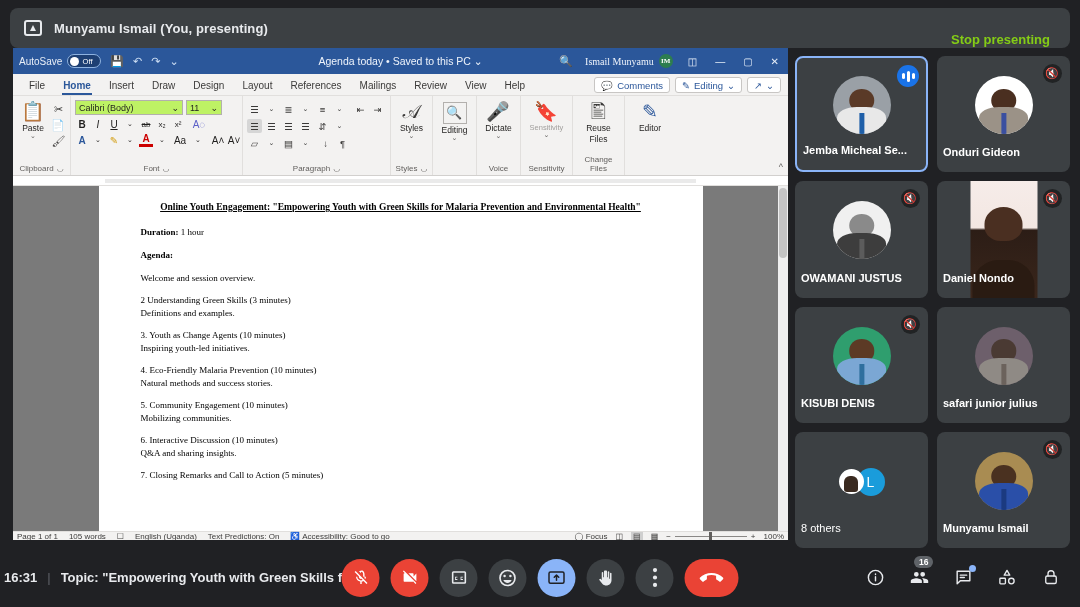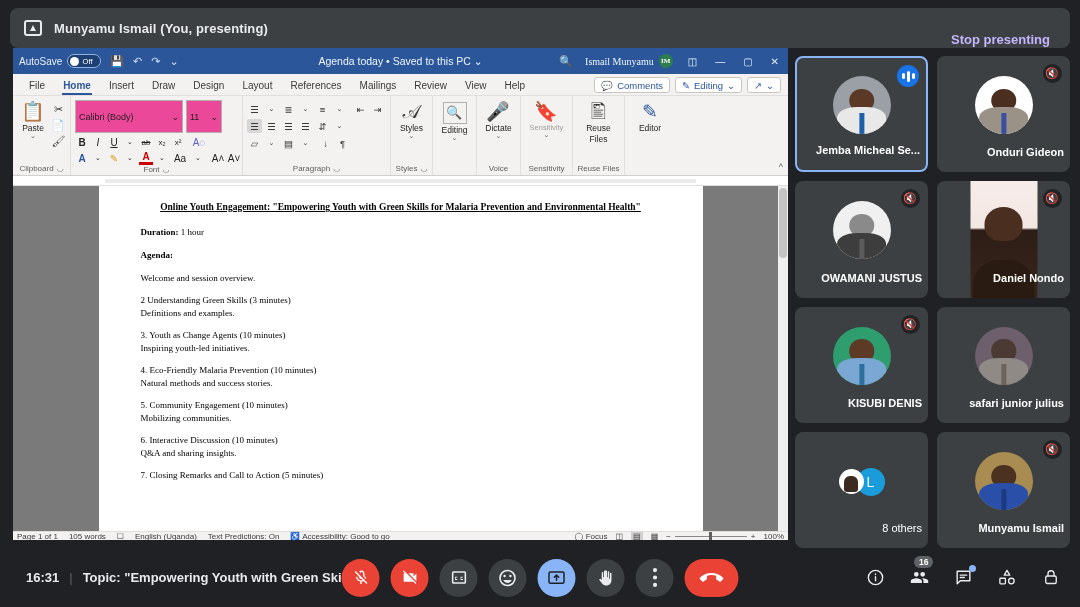--- a/index.html
+++ b/index.html
@@ -21,21 +21,21 @@
     width:18px; height:16px; border:2px solid #e8eaed; border-radius:3px;
     display:flex; align-items:center; justify-content:center; margin-right:12px;
   }
   .present-icon i {
     display:block; width:0;height:0;
     border-left:3.5px solid transparent; border-right:3.5px solid transparent;
     border-bottom:6px solid #e8eaed;
   }
   .present-text { color:#e8eaed; font-size:13px; font-weight:bold; letter-spacing:.1px; }
   .stop-presenting {
-    margin-left:auto; color:#c4b5fd; font-size:13px; font-weight:bold;
+    margin-left:auto; color:#84cc16; font-size:13px; font-weight:bold;
     cursor:pointer; padding:4px 6px; border-radius:4px;margin-top:23px;
   }
 
   
   .word-window {
     position:absolute; left:13px; top:48px; width:775px; height:492px;
     background:#ffffff; overflow:hidden;
   }
   .word-titlebar {
     height:26px; background:#2b579a; display:flex; align-items:center;
@@ -94,21 +94,21 @@
     display:flex; flex-direction:column; align-items:center; width:38px; cursor:pointer;
     font-size:8.5px; color:#201f1e; padding-top:2px;
   }
   .bigbtn .gl { font-size:19px; line-height:20px; color:#3b3a39; }
   .bigbtn .cap { margin-top:1px; }
   .bigbtn .car { font-size:7px; line-height:6px; color:#605e5c; }
   .minicol { display:flex; flex-direction:column; gap:3px; padding-top:3px; }
   .mini { font-size:11px; color:#3b3a39; cursor:pointer; width:15px; text-align:center; }
   .fontrow { display:flex; gap:3px; align-items:center; }
   .fontbox {
-    border:1px solid #b3b0ad; background:#ec4899; height:33px; font-size:9px; color:#201f1e;
+    border:1px solid #b3b0ad; background:#bef264; height:15px; font-size:9px; color:#201f1e;
     display:flex; align-items:center; padding:0 3px; justify-content:space-between;
   }
   .fmtrow { display:flex; gap:2px; align-items:center; margin-top:2px; }
   .fb { font-size:10px; width:14px; height:14px; display:flex; align-items:center; justify-content:center; color:#201f1e; cursor:pointer; }
   .para-row { display:flex; gap:2px; align-items:center; }
   .para-ic { width:15px;height:14px; display:flex;align-items:center;justify-content:center; font-size:9.5px; color:#3b3a39; cursor:pointer;}
   .ruler {
     height:10px; background:#fff; border-bottom:1px solid #e1dfdd; position:relative;
   }
   .ruler .bar { position:absolute; left:92px; right:92px; top:3px; height:4px; background:#eaeaea; }
@@ -151,21 +151,21 @@
   .tile {
     position:relative; background:#3c4043; border-radius:8px; overflow:hidden;
     display:flex; align-items:center; justify-content:center;
   }
   .tile.active { border:2px solid #8ab4f8; }
   .tile .avatar {
     width:58px; height:58px; border-radius:50%; overflow:hidden; position:relative;
     margin-bottom:18px;
   }
   .tile .tname {
-    position:absolute; left:0; right:0; bottom:14px; text-align:right;
+    position:absolute; left:0; right:0; bottom:14px; text-align:left;
     color:#fff; font-size:11px; font-weight:bold; padding:0 6px;
     white-space:nowrap; overflow:hidden; text-overflow:ellipsis;
   }
   .mic-off {
     position:absolute; right:8px; top:8px; width:19px; height:19px; border-radius:50%;
     background:rgba(0,0,0,.45); display:flex; align-items:center; justify-content:center;
     color:#fff; font-size:11px;
   }
   .speaking-badge {
     position:absolute; right:7px; top:7px; width:22px; height:22px; border-radius:50%;
@@ -214,21 +214,21 @@
   .ph .tie {
     position:absolute; left:50%; transform:translateX(-50%); bottom:0;
     width:9%; height:36%;
   }
 
   
   .bottom {
     position:absolute; left:0; bottom:0; width:1080px; height:59px;
     background:#202124; display:flex; align-items:center;
   }
-  .b-left { display:flex; align-items:center; gap:10px; padding-left:26px; width:360px;text-align:right; }
+  .b-left { display:flex; align-items:center; gap:10px; padding-left:4px; width:360px;text-align:right; }
   .b-time { color:#e8eaed; font-size:13px; font-weight:bold; }
   .b-sep { color:#5f6368; font-size:13px; }
   .b-topic {
     color:#e8eaed; font-size:13px; font-weight:bold; white-space:nowrap;
     overflow:hidden; text-overflow:ellipsis; max-width:300px;
   }
   .b-center { display:flex; align-items:center; gap:11px; position:absolute; left:50%; transform:translateX(-50%); }
   .cbtn {
     width:38px;height:38px;border-radius:50%; background:#3c4043;
     display:flex;align-items:center;justify-content:center; color:#e8eaed; cursor:pointer;
@@ -468,21 +468,21 @@
 
       <div class="rgroup" style="width:52px">
         <div class="rgroup-body" style="justify-content:center">
           <div class="bigbtn" style="width:46px">
             <span class="gl">🖺</span>
             <span class="cap">Reuse</span>
             <span class="cap">Files</span>
           </div>
         </div>
         <div class="rgroup-lbl">
-            <span>Reuse Files</span>
+            <span>Change Files</span>
           </div>
       </div>
 
       <div class="rgroup" style="width:50px;border-right:none">
         <div class="rgroup-body" style="justify-content:center">
           <div class="bigbtn">
             <span class="gl" style="color:#2b579a">✎</span>
             <span class="cap">Editor</span>
           </div>
         </div>

